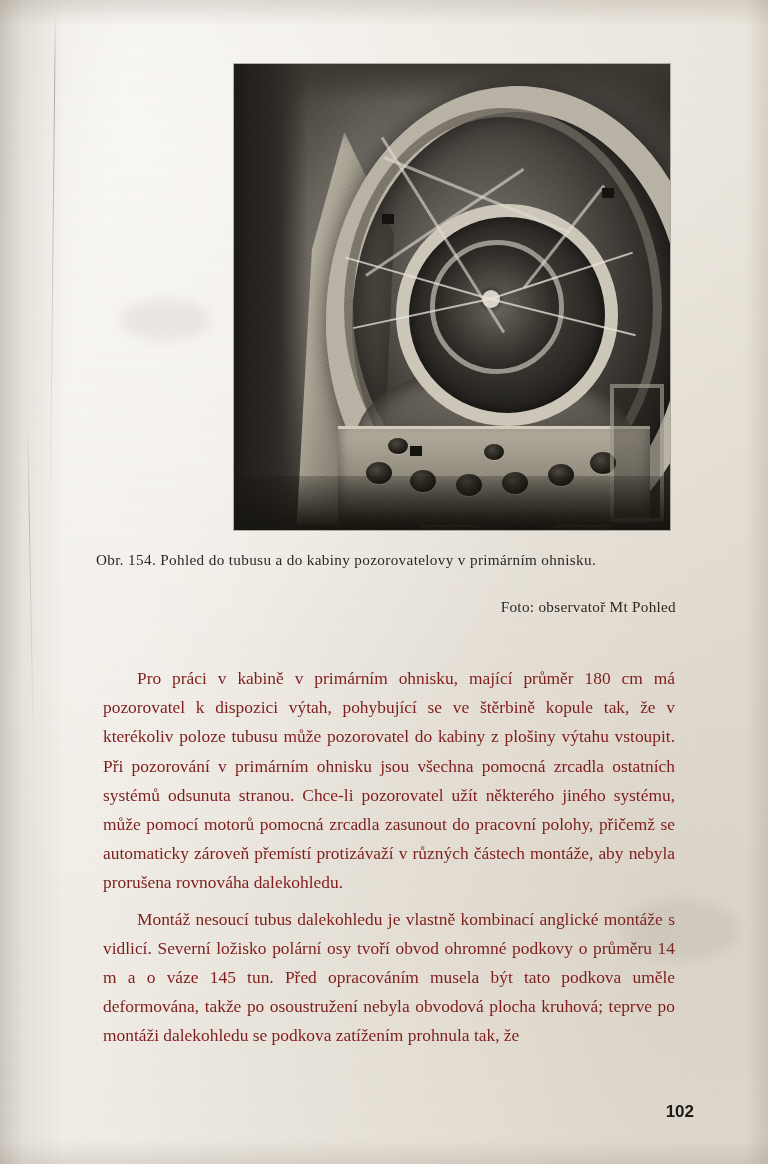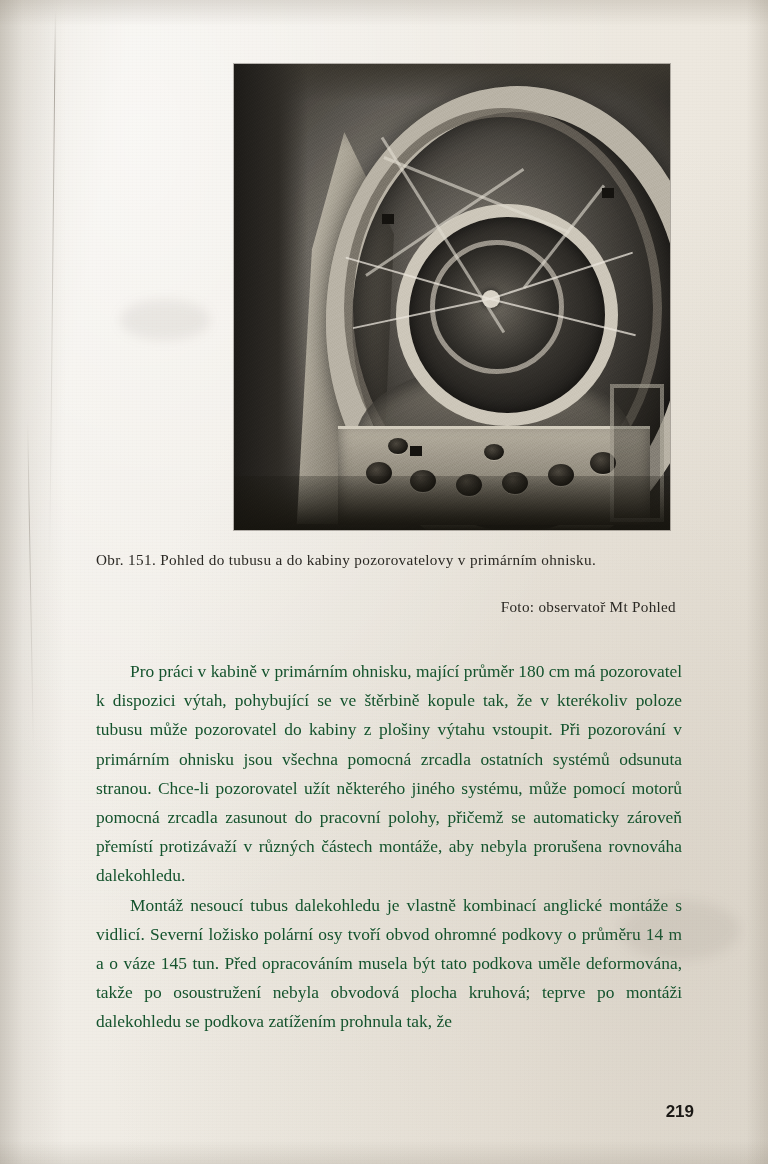--- a/index.html
+++ b/index.html
@@ -252,22 +252,22 @@
     position: absolute;
     left: 96px;
     top: 657px;
     width: 586px;
   }
   .para {
     font-size: 17.4px;
     line-height: 29.2px;
     text-align: justify;
     text-justify: inter-word;
-    color: #14532d;
-    margin: 0;
+    color: #7f1d1d;
+    margin: 7px;
   }
   .para + .para { margin-top: 0px; }
   .indent { text-indent: 34px; }
 
   .page-number {
     position: absolute;
     right: 74px;
     bottom: 42px;
     font-family: "Liberation Sans", sans-serif;
     font-weight: bold;
@@ -329,29 +329,29 @@
 
     <div class="tag" style="left:148px; top:150px;"></div>
     <div class="tag" style="left:368px; top:124px;"></div>
     <div class="tag" style="left:176px; top:382px;"></div>
 
     <div class="frame-right"></div>
     <div class="dark-bottom"></div>
     <div class="ph-noise"></div>
   </div>
 
-  <div class="caption">Obr. 151. Pohled do tubusu a do kabiny pozorovatelovy v primárním ohnisku.</div>
+  <div class="caption">Obr. 154. Pohled do tubusu a do kabiny pozorovatelovy v primárním ohnisku.</div>
   <div class="credit">Foto: observatoř Mt Pohled</div>
 
   <div class="body">
     <p class="para indent">Pro práci v kabině v primárním ohnisku, mající průměr 180 cm má pozorovatel k dispozici výtah, pohybující se ve štěrbině kopule tak, že v kterékoliv poloze tubusu může pozorovatel do kabiny z plošiny výtahu vstoupit. Při pozorování v primárním ohnisku jsou všechna pomocná zrcadla ostatních systémů odsunuta stranou. Chce-li pozorovatel užít některého jiného systému, může pomocí motorů pomocná zrcadla zasunout do pracovní polohy, přičemž se automaticky zároveň přemístí protizávaží v různých částech montáže, aby nebyla prorušena rovnováha dalekohledu.</p>
     <p class="para indent">Montáž nesoucí tubus dalekohledu je vlastně kombinací anglické montáže s vidlicí. Severní ložisko polární osy tvoří obvod ohromné podkovy o průměru 14 m a o váze 145 tun. Před opracováním musela být tato podkova uměle deformována, takže po osoustružení nebyla obvodová plocha kruhová; teprve po montáži dalekohledu se podkova zatížením prohnula tak, že</p>
   </div>
 
-  <div class="page-number">219</div>
+  <div class="page-number">102</div>
 </div>
 
 <div class="smudge" style="left:120px; top:300px; width:90px; height:40px;"></div>
 <div class="smudge" style="left:620px; top:900px; width:120px; height:60px;"></div>
 <div class="left-edge"></div>
 <div class="edge-line"></div>
 <div class="edge-line2"></div>
 <div class="top-edge"></div>
 <div class="right-edge"></div>
 <div class="bottom-edge"></div>

